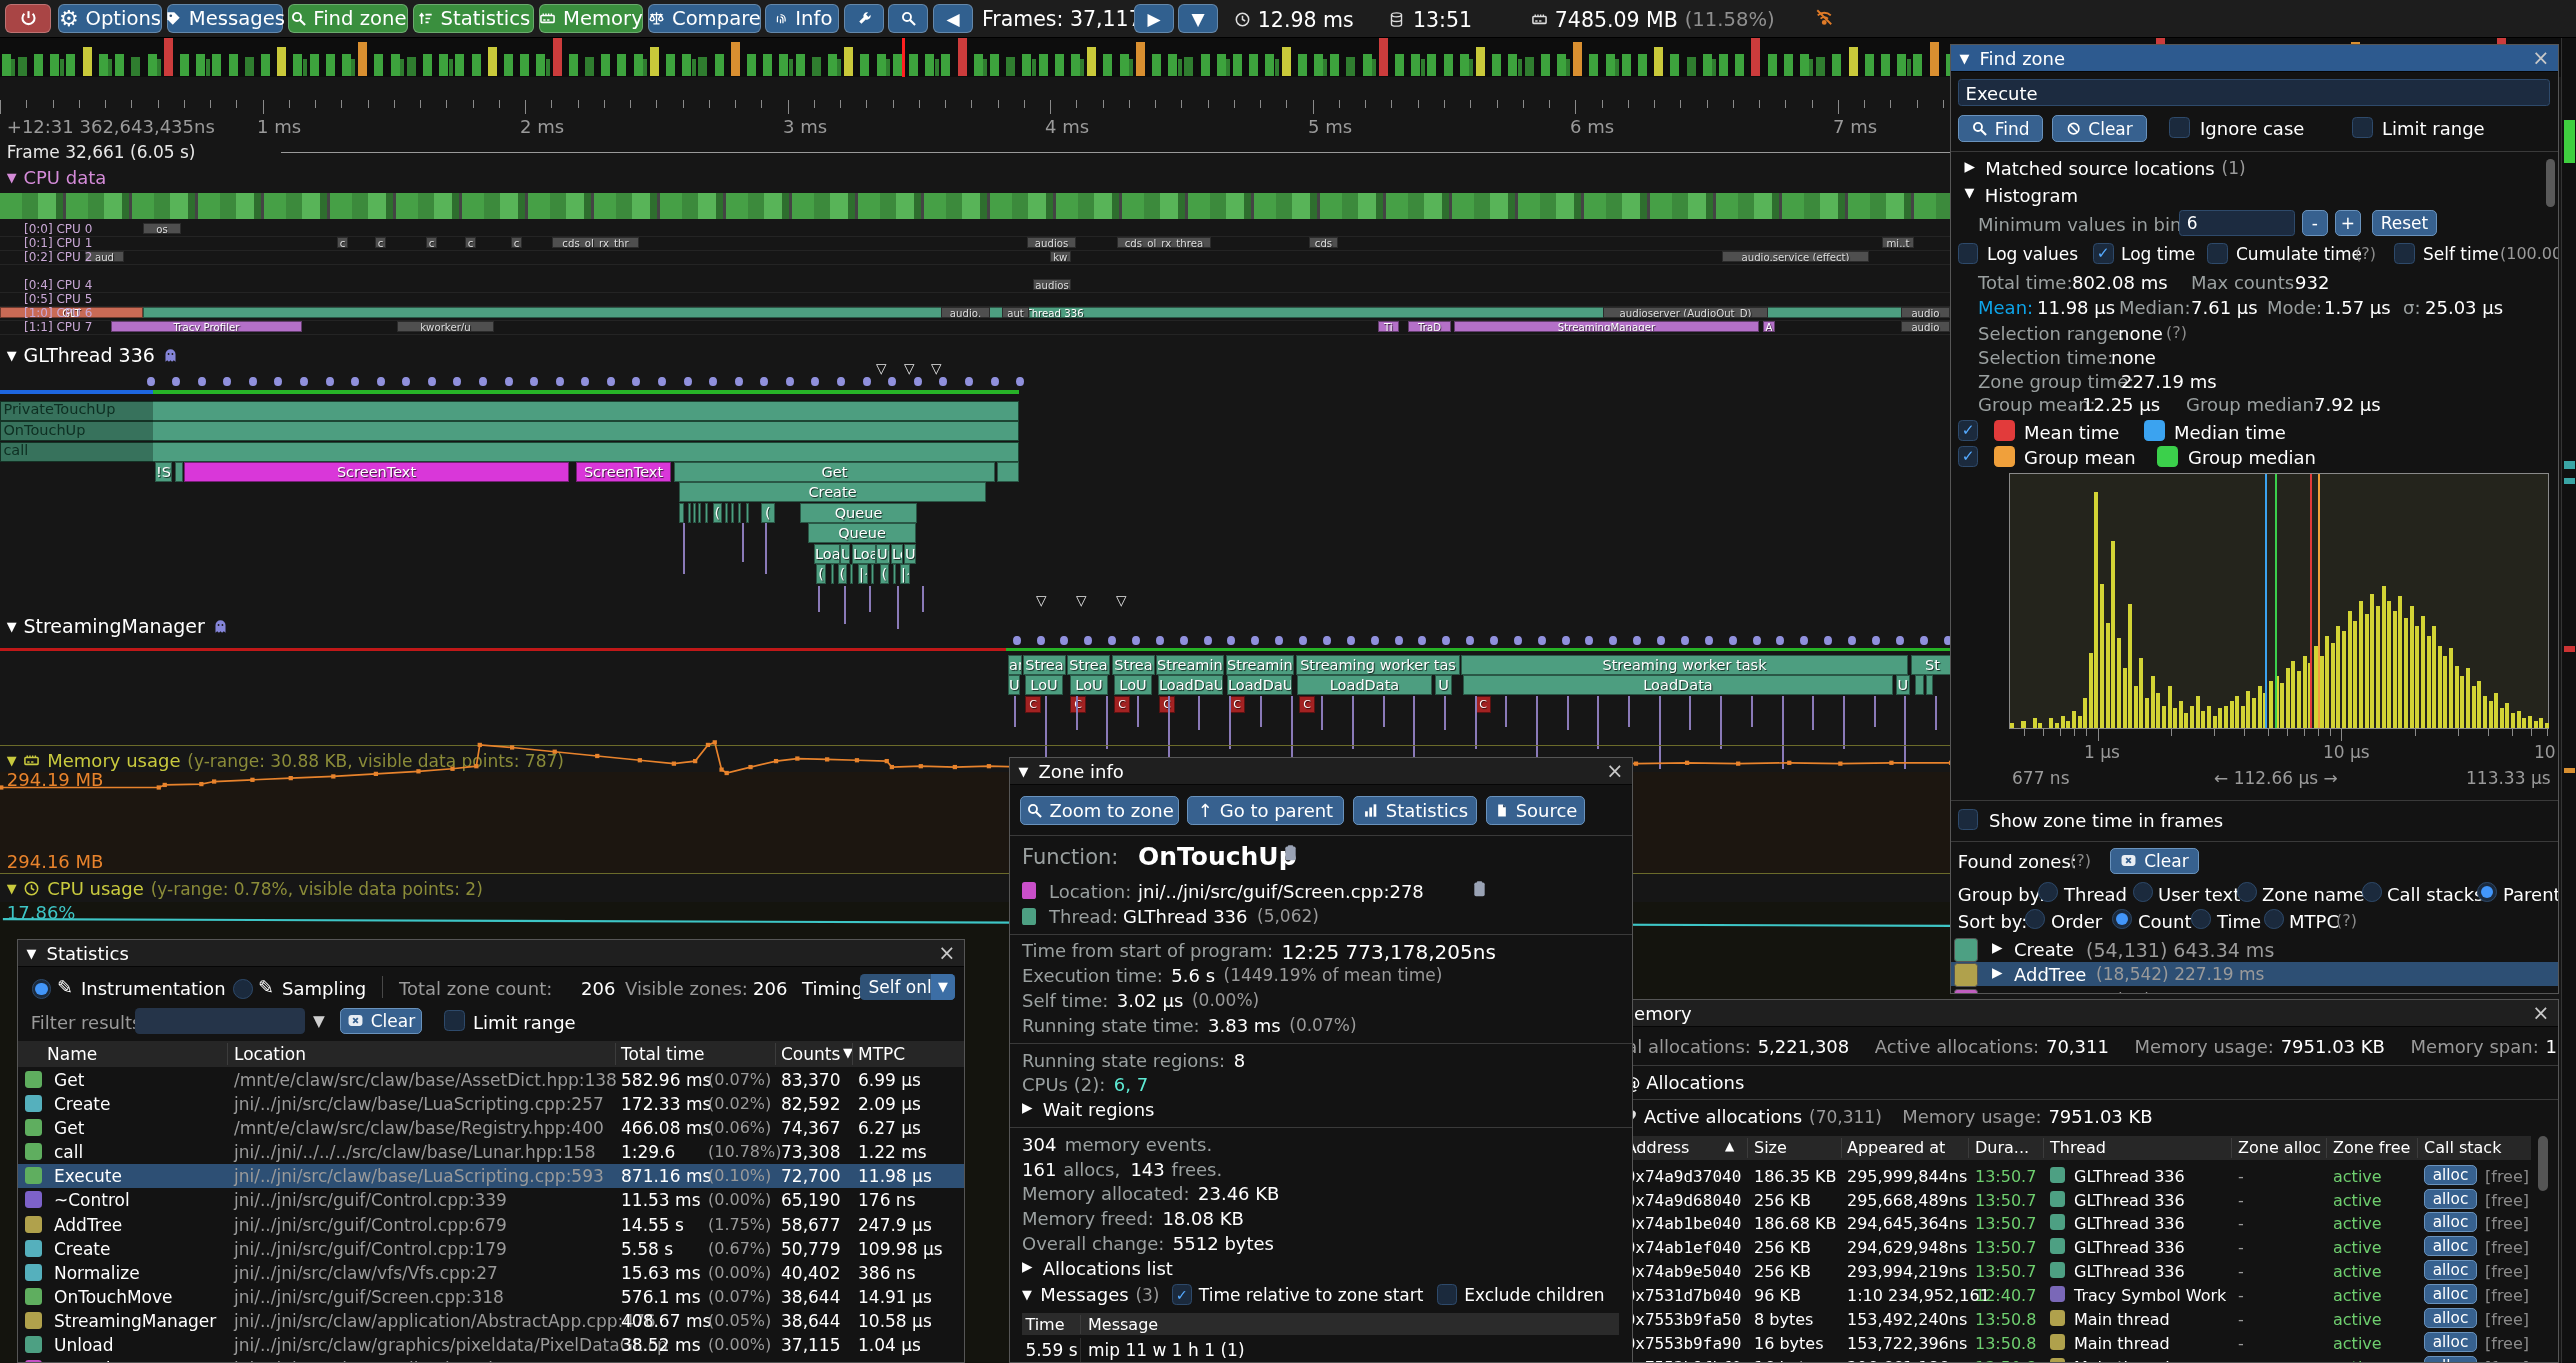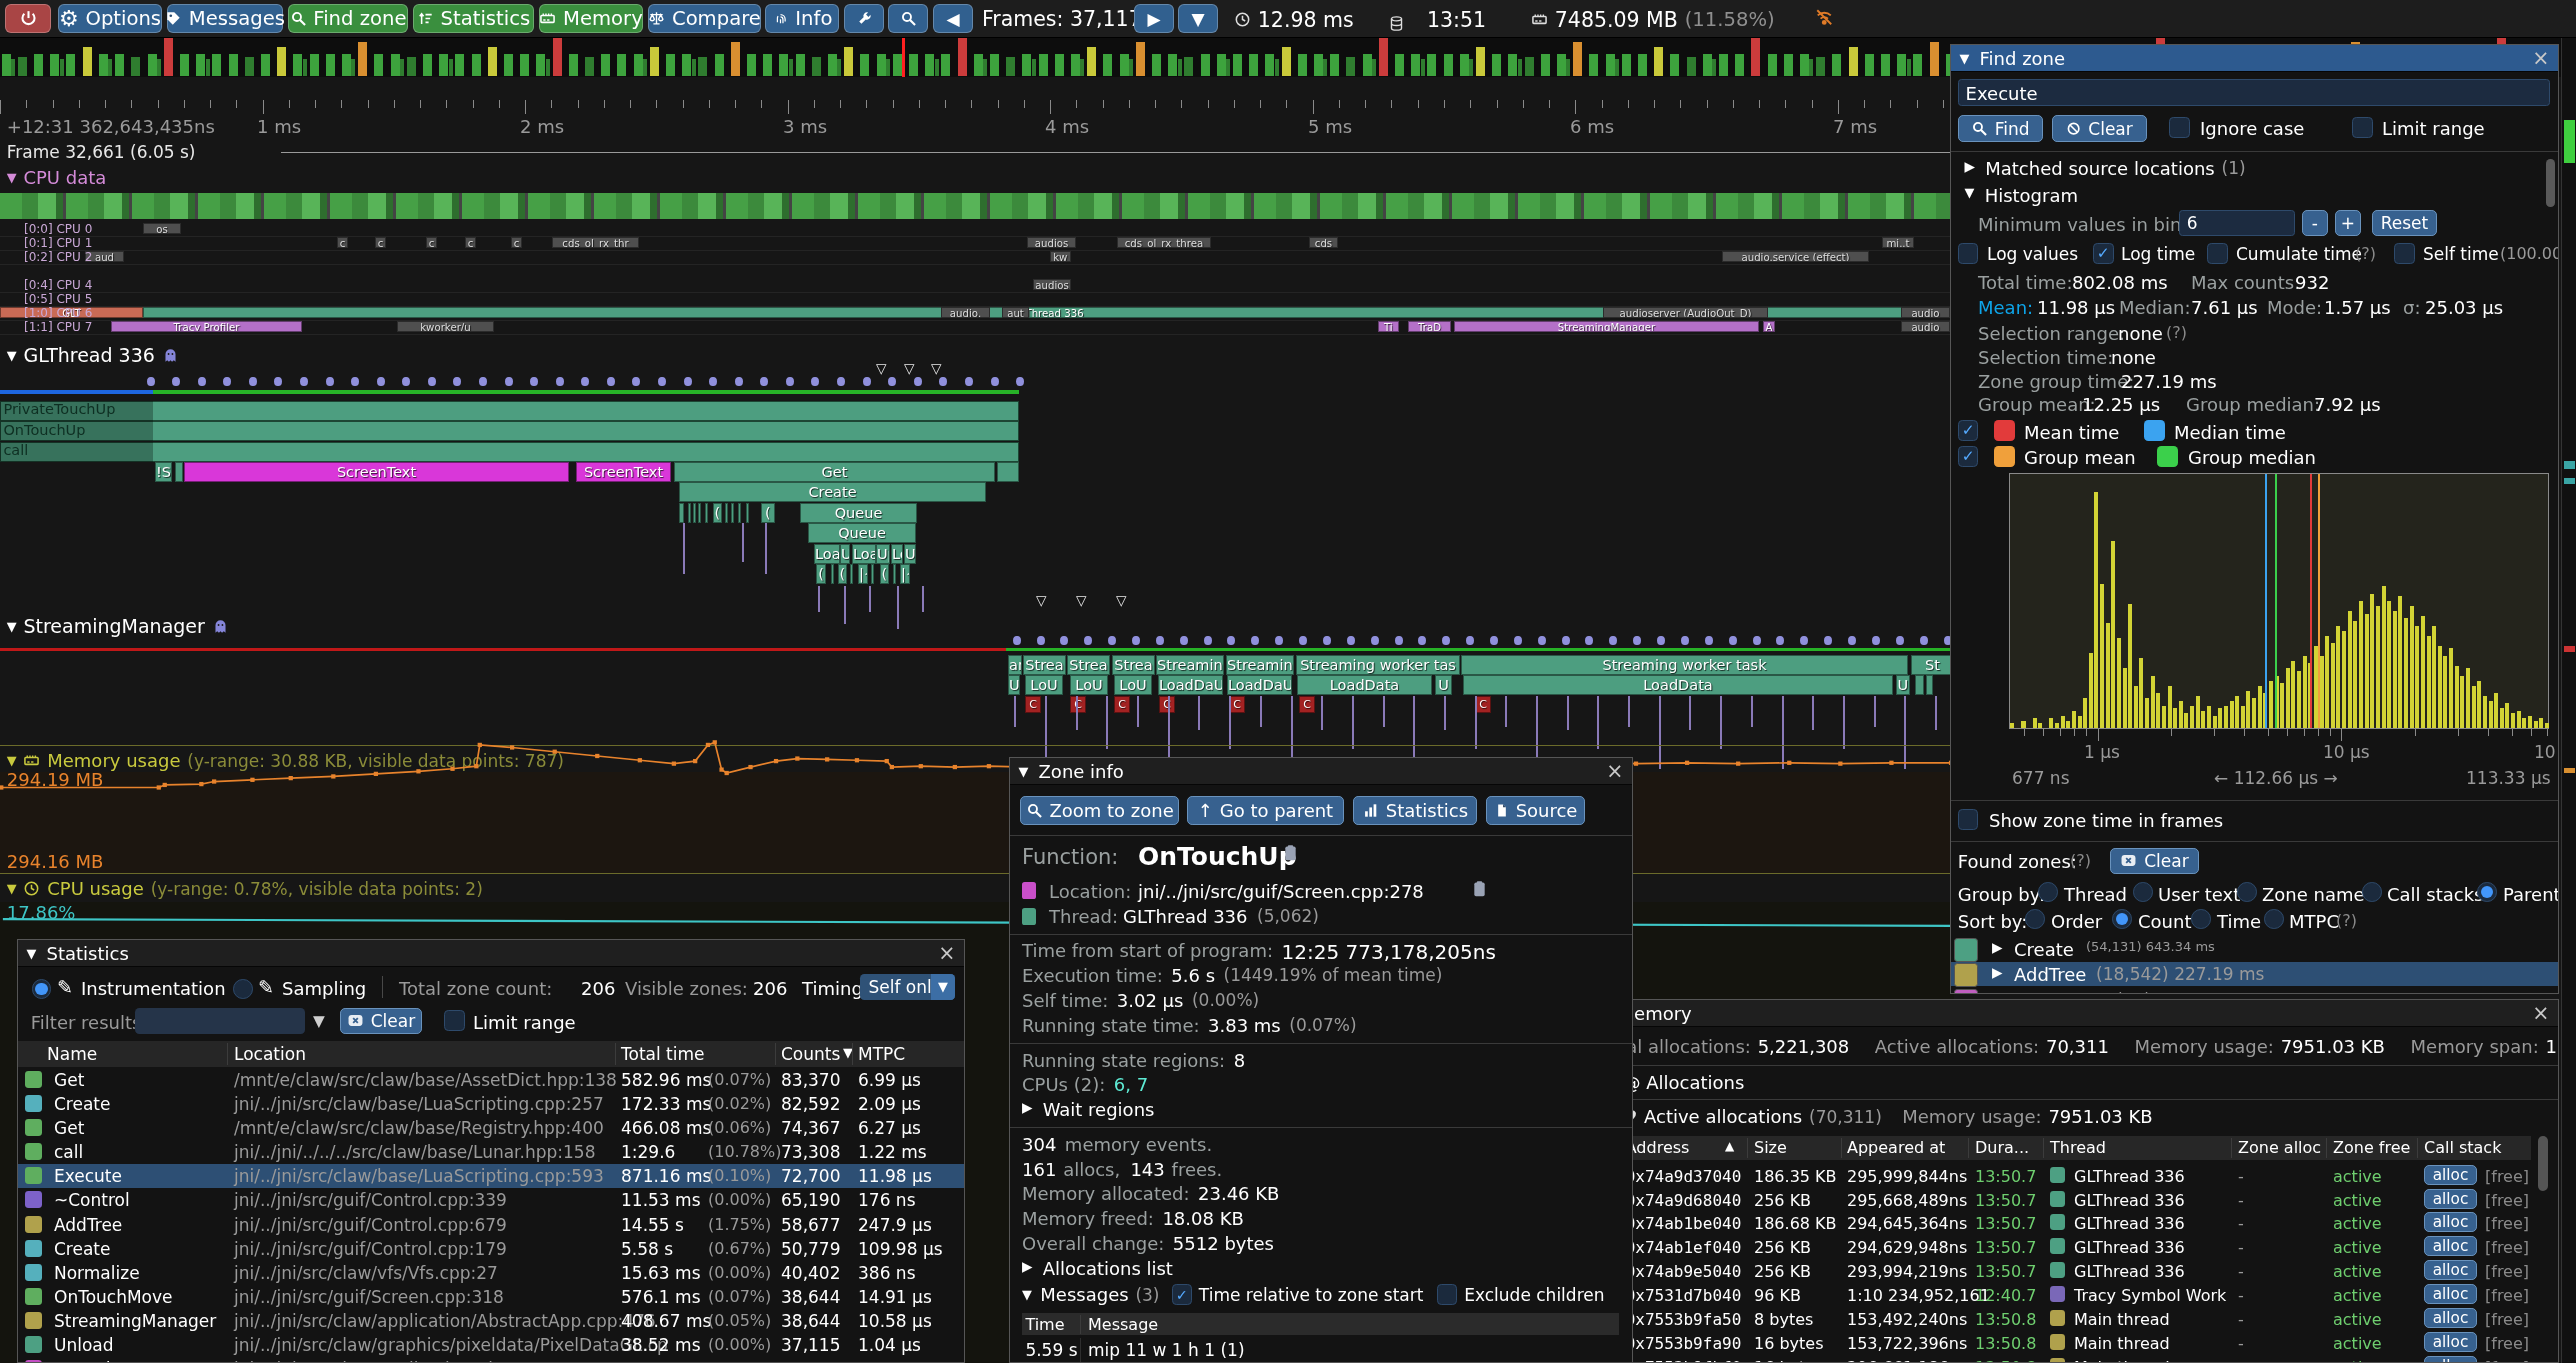--- a/index.html
+++ b/index.html
@@ -122,21 +122,21 @@
       </div>
       <div style="position: absolute; left: 1234px; top: 7.7px; display: flex; align-items: center; gap: 6.8px;">
         <span class="icon" style="color: rgb(221, 221, 221);">
           <svg width="17" height="17" viewBox="0 0 22 22" fill="none" stroke="currentColor" stroke-width="2">
             <circle cx="11" cy="11" r="8"></circle>
             <path d="M11 6v5l3.5 2"></path>
           </svg>
         </span>
         <span style="color: rgb(255, 255, 255); font-size: 20.5px; margin-right: 0px; white-space: nowrap;">12.98 ms</span>
       </div>
-      <div style="position: absolute; left: 1388px; top: 7.7px; display: flex; align-items: flex-end; gap: 22px;">
+      <div style="position: absolute; left: 1388px; top: 7.7px; display: flex; align-items: center; gap: 8px;">
         <span class="icon" style="color: rgb(221, 221, 221);">
           <svg width="17" height="17" viewBox="0 0 22 22" fill="none" stroke="currentColor" stroke-width="1.8">
             <ellipse cx="11" cy="5" rx="6.5" ry="2.6"></ellipse>
             <path d="M4.5 5v12c0 1.4 2.9 2.6 6.5 2.6s6.5-1.2 6.5-2.6V5M4.5 11c0 1.4 2.9 2.6 6.5 2.6s6.5-1.2 6.5-2.6"></path>
           </svg>
         </span>
         <span style="color: rgb(255, 255, 255); font-size: 20.5px; margin-right: 0px; white-space: nowrap;">13:51</span>
       </div>
       <div style="position: absolute; left: 1531px; top: 7.7px; display: flex; align-items: center; gap: 6.8px;">
         <span class="icon" style="color: rgb(221, 221, 221);">
@@ -1520,21 +1520,21 @@
       <div class="txt" style="position: absolute; left: 187px; top: 866px; color: rgb(255, 255, 255); font-size: 18px;">Count</div>
       <div class="radio" style="position: absolute; left: 240px; top: 864px;"></div>
       <div class="txt" style="position: absolute; left: 266px; top: 866px; color: rgb(255, 255, 255); font-size: 18px;">Time</div>
       <div class="radio" style="position: absolute; left: 313px; top: 864px;"></div>
       <div class="txt" style="position: absolute; left: 338px; top: 866px; color: rgb(255, 255, 255); font-size: 18px;">MTPC</div>
       <div class="txt" style="position: absolute; left: 385px; top: 866px; color: rgb(138, 138, 138); font-size: 16px;">(?)</div>
       <div style="position: absolute; left: 0px; top: 892px; width: 607px; height: 24px;">
         <div style="position: absolute; left: 3.4px; top: 0.9px; width: 22px; height: 22px; border-radius: 3.4px; background: rgb(77, 160, 131); border: 0.9px solid rgb(85, 85, 85);"></div>
         <div class="txt" style="position: absolute; left: 41px; top: 1.7px; color: rgb(255, 255, 255); font-size: 13.6px;">▶</div>
         <div class="txt" style="position: absolute; left: 63px; top: 1.7px; color: rgb(255, 255, 255); font-size: 18px;">Create</div>
-        <div class="txt" style="position: absolute; left: 135px; top: 1.7px; color: rgb(154, 154, 154); font-size: 13px;">(54,131) 643.34 ms</div>
+        <div class="txt" style="position: absolute; left: 135px; top: 1.7px; color: rgb(154, 154, 154); font-size: 19px;">(54,131) 643.34 ms</div>
       </div>
       <div style="position: absolute; left: 0px; top: 917px; width: 607px; height: 24px; background: rgb(45, 79, 116);">
         <div style="position: absolute; left: 3.4px; top: 0.9px; width: 22px; height: 22px; border-radius: 3.4px; background: rgb(176, 161, 76); border: 0.9px solid rgb(85, 85, 85);"></div>
         <div class="txt" style="position: absolute; left: 41px; top: 1.7px; color: rgb(255, 255, 255); font-size: 13.6px;">▶</div>
         <div class="txt" style="position: absolute; left: 63px; top: 1.7px; color: rgb(255, 255, 255); font-size: 18px;">AddTree</div>
         <div class="txt" style="position: absolute; left: 145px; top: 1.7px; color: rgb(154, 154, 154); font-size: 17px;">(18,542) 227.19 ms</div>
       </div>
       <div style="position: absolute; left: 0px; top: 943px; width: 607px; height: 24px;">
         <div style="position: absolute; left: 3.4px; top: 0.9px; width: 22px; height: 22px; border-radius: 3.4px; background: rgb(192, 95, 192); border: 0.9px solid rgb(85, 85, 85);"></div>
         <div class="txt" style="position: absolute; left: 41px; top: 1.7px; color: rgb(255, 255, 255); font-size: 13.6px;">▶</div>

